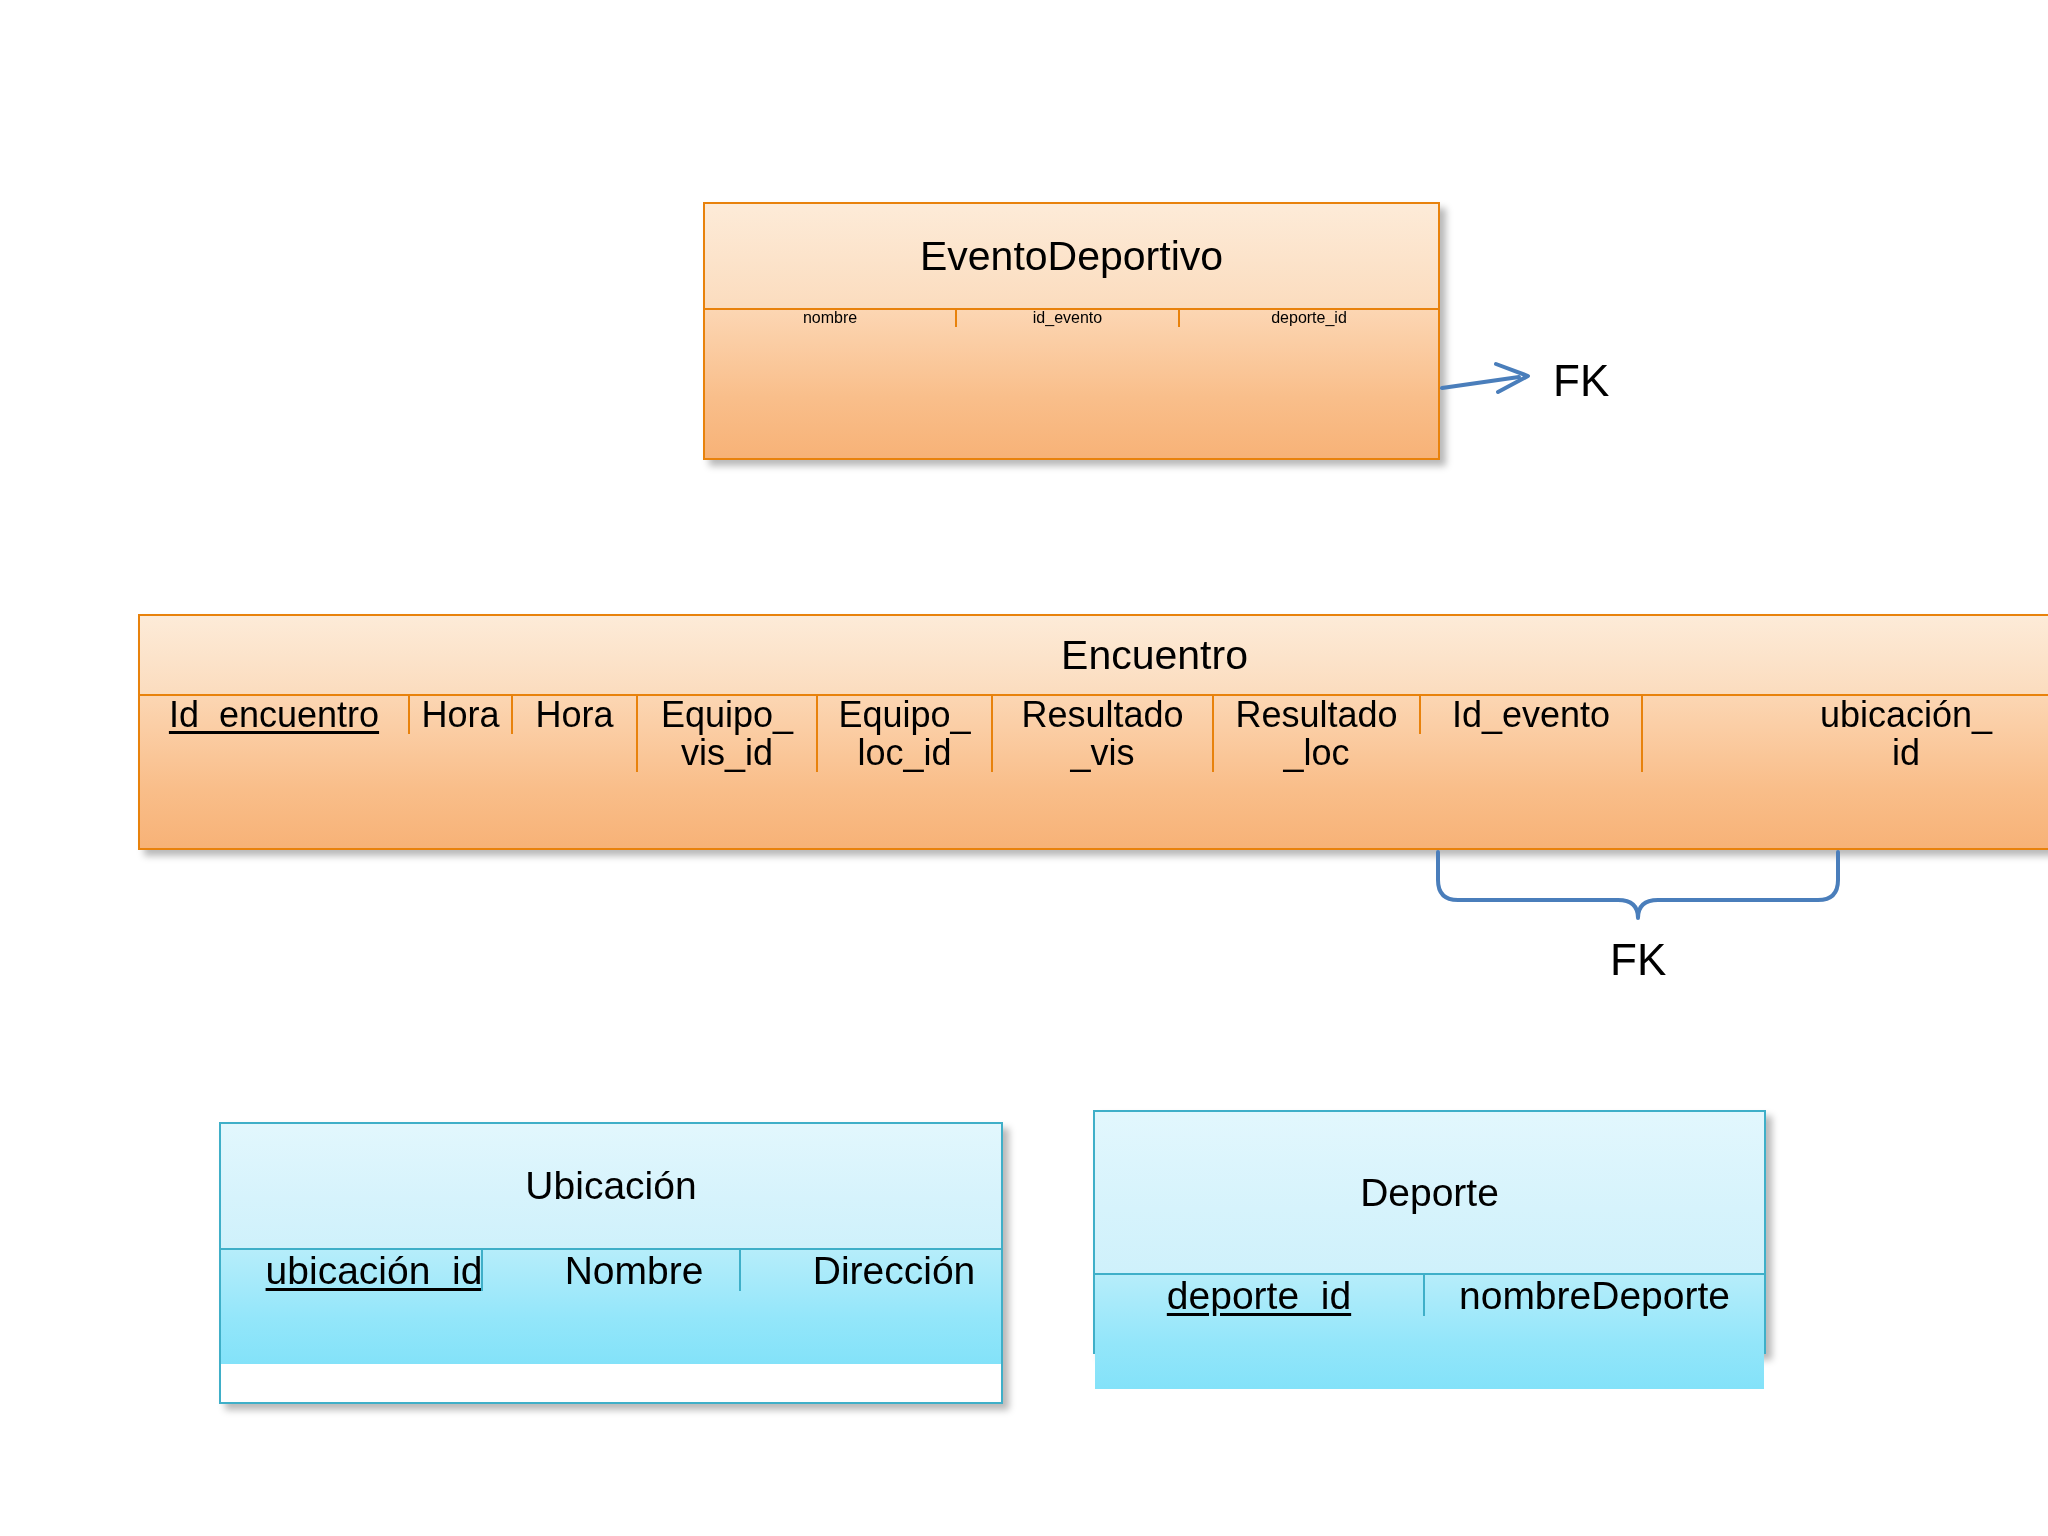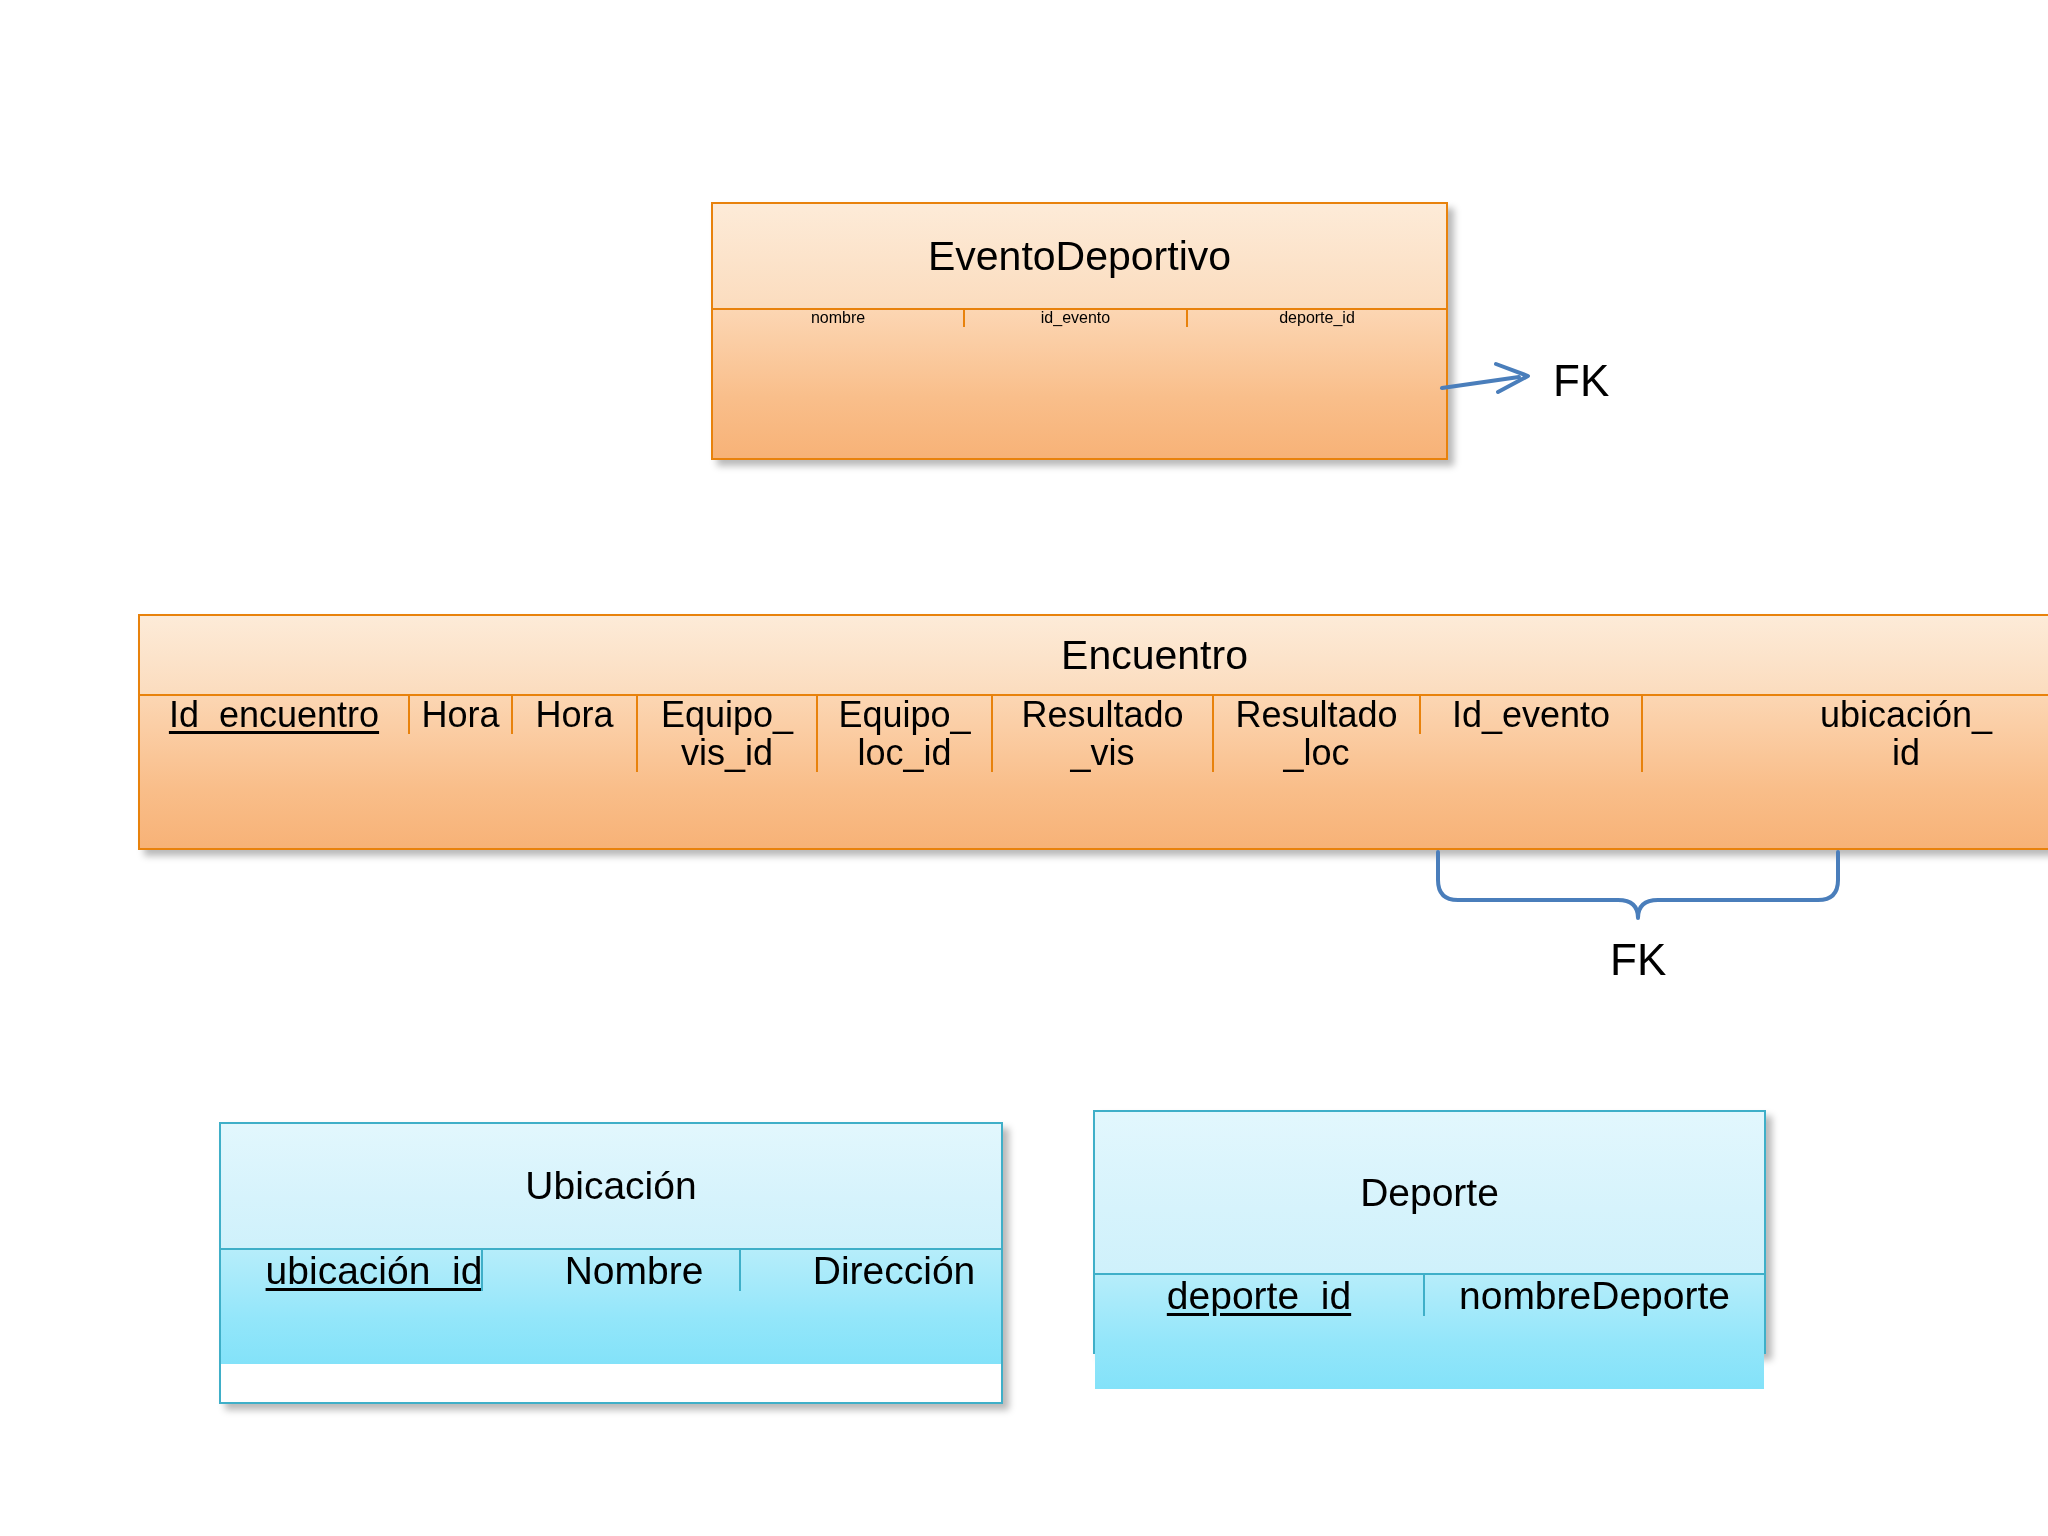--- a/index.html
+++ b/index.html
@@ -92,21 +92,21 @@
   .skin-cyan .ent-cols {
     background: linear-gradient(180deg, #B6EDFA 0%, #93E6FA 60%, #83E2F9 100%);
   }
   .skin-cyan .ent-col + .ent-col {
     border-left: 2px solid #3FAFC8;
   }
 
   
   #evento-deportivo {
     left: 703px;  top: 202px;
-    width: 737px; height: 258px; margin-left: 8px;
+    width: 737px; height: 258px;
   }
   #evento-deportivo .ent-header { height: 106px; font-size: 41px; }
   #evento-deportivo .ent-cols   { height: 148px; }
 
   #encuentro {
     left: 138px; top: 614px;
     width: 2033px; height: 236px;
   }
   #encuentro .ent-header { height: 80px; font-size: 41px; }
   #encuentro .ent-cols   { height: 152px; }

